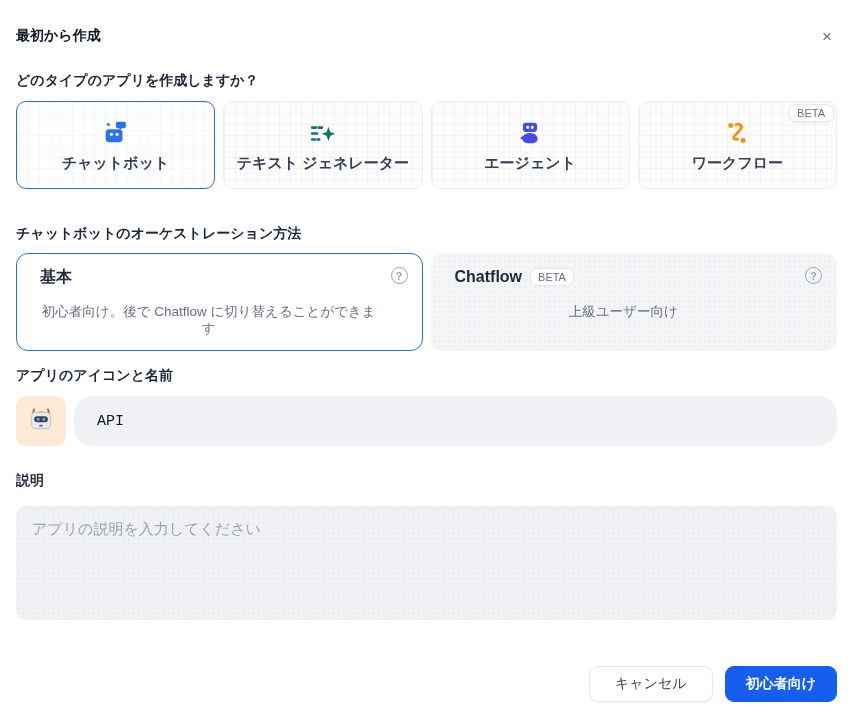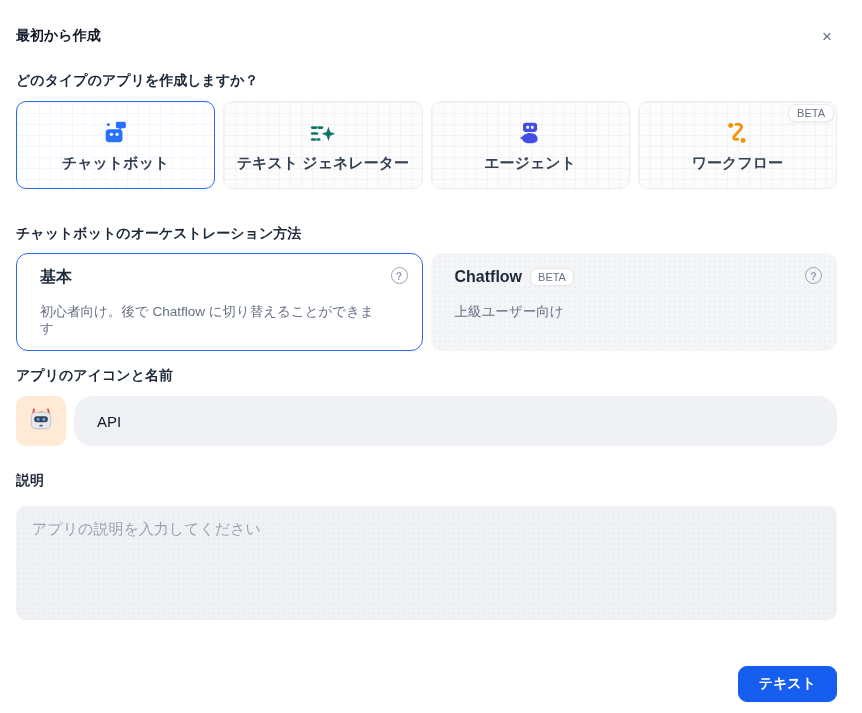--- a/index.html
+++ b/index.html
@@ -64,20 +64,21 @@
     position: absolute; top: 2px; right: 2px;
     background: #fff; border: 1px solid #e9eaf0; border-radius: 8px;
     padding: 2px 8px; font-size: 11px; font-weight: 500; color: #667085;
     box-shadow: 0 1px 2px rgba(16,24,40,0.05);
   }
   
   .orch-grid {
     margin-top: 11px;
     display: grid; grid-template-columns: repeat(2, 1fr); gap: 8px;
     height: 78px;
+    text-align: center;
   }
   .orch-card {
     position: relative;
     border-radius: 12px;
     padding: 13px 44px 13px 23px;
     cursor: pointer;
     border: 1px solid transparent;
   }
   .orch-card.selected { background: #fff; border: 1.5px solid #2d6ae8; }
   .orch-card.plain {
@@ -102,21 +103,21 @@
   
   .name-row { margin-top: 12px; display: flex; gap: 8px; height: 50px; }
   .app-avatar {
     width: 50px; height: 50px; border-radius: 10px; flex: 0 0 50px;
     display: flex; align-items: center; justify-content: center; cursor: pointer;
   }
   .name-input {
     flex: 1; height: 50px; border: none; outline: none;
     border-radius: 19px; background: #f0f1f4;
     padding: 0 23px; font-size: 15px; color: #101828;
-    font-family: Liberation Sans, sans-serif;
+    font-family: Liberation Mono, monospace;
   }
   
   .desc-textarea {
     margin-top: 17px; width: 100%; height: 114px;
     border: none; outline: none; resize: none;
     border-radius: 10px;
     background-color: #f0f1f4;
     background-image: radial-gradient(rgba(16,24,40,0.03) 1px, transparent 1px);
     background-size: 5px 5px;
     padding: 13px 16px; font-size: 15px; color: #101828; line-height: 20px;
@@ -252,16 +253,17 @@
       </span>
     </div>
     <input class="name-input" type="text" value="API" style="">
   </div>
 
   <div class="section-label lbl-desc">説明</div>
 
   <textarea class="desc-textarea" placeholder="アプリの説明を入力してください" style=""></textarea>
 
   <div class="footer">
-    <button class="btn btn-create">テキスト</button>
+    <button class="btn btn-cancel">キャンセル</button>
+    <button class="btn btn-create">初心者向け</button>
   </div>
 
 </div>
 
 </body></html>

